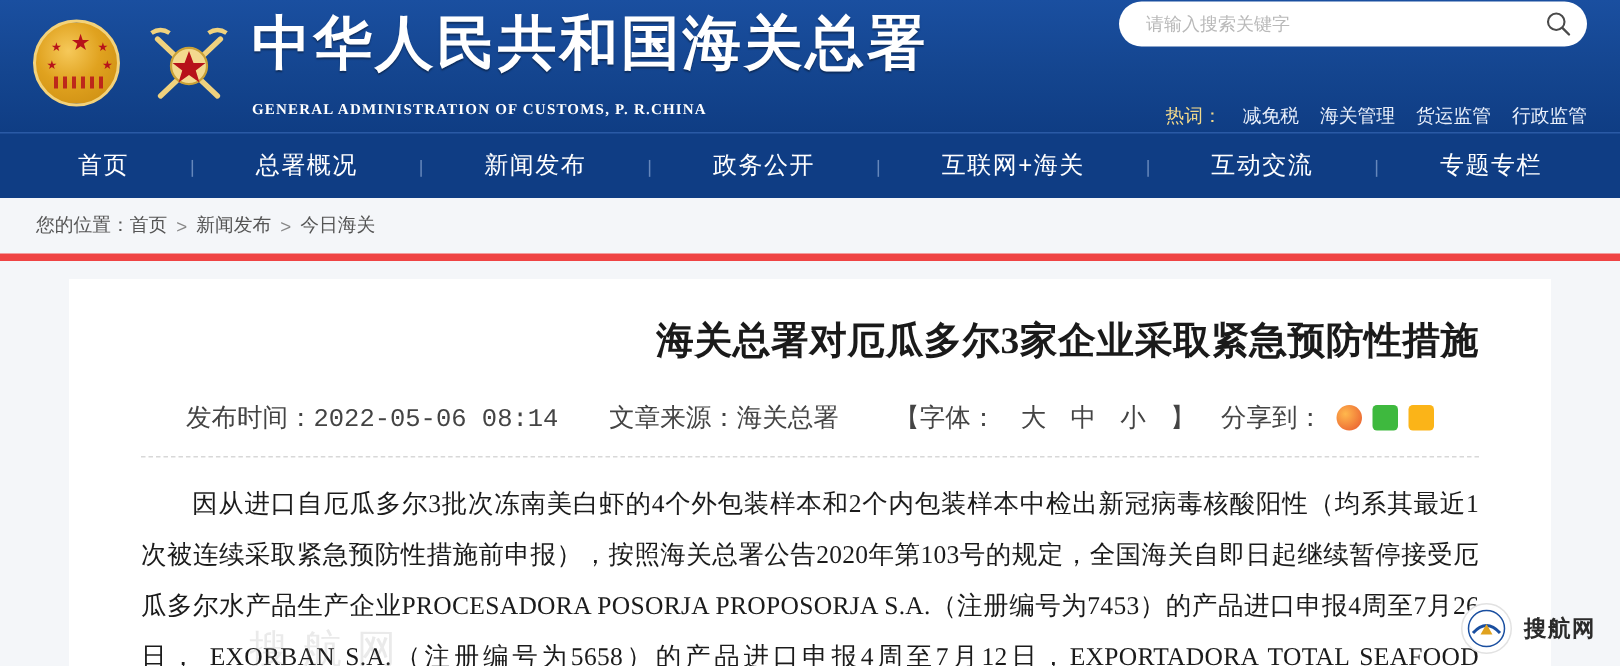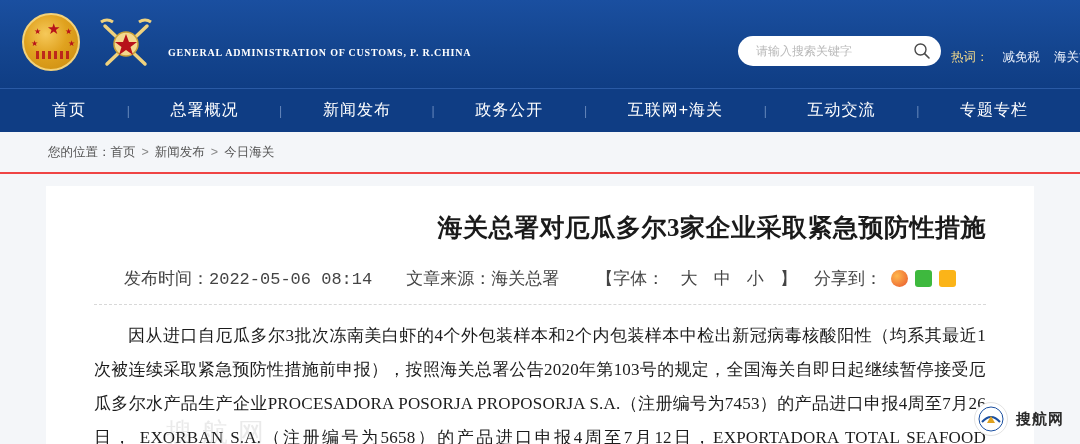--- a/index.html
+++ b/index.html
@@ -78,21 +78,21 @@
     font-weight: bold;
     font-size: 10px;
     letter-spacing: .8px;
     margin-top: 16px;
   }
 
   .header-right {
     margin-left: auto;
     width: 320px;
     display: flex;
-    flex-direction: row;
+    flex-direction: column;
     align-items: flex-end;
     gap: 10px;
     padding-bottom: 2px;
   }
   .search-box {
     width: 312px;
     height: 30px;
     background: #fff;
     border-radius: 15px;
     display: flex;
@@ -140,24 +140,24 @@
     font-family: "Liberation Sans", sans-serif;
   }
   .nav-sep { color: #9fb9e0; font-size: 12px; opacity: .6; }
 
   
   .breadcrumb {
     height: 42px;
     background: #f4f6f9;
     display: flex;
     align-items: center;
-    padding-left: 48px;
+    padding-left: 24px;
     font-size: 12.5px;
     color: #555;
-    border-bottom: 2px solid #ef4444;
+    border-bottom: 5px solid #ef4444;
   }
   .breadcrumb a { color: #555; text-decoration: none; }
   .breadcrumb .sep { margin: 0 6px; color: #888; }
 
   
   .page-body {
     background: #f4f6f9;
     height: 270px;
     padding: 12px 46px 0 46px;
   }
@@ -278,20 +278,21 @@
         <line x1="52" y1="12" x2="12" y2="50"></line>
       </g>
       <circle cx="31" cy="30" r="12" fill="#f4d98e" stroke="#c9a137" stroke-width="1.5"></circle>
       <path d="M31 20 L34 28 L42 28 L35.5 33 L38 41 L31 36 L24 41 L26.5 33 L20 28 L28 28 Z" fill="#b7121a"></path>
       <path d="M6 8 q6 -4 12 0" stroke="#f0d27e" stroke-width="3" fill="none"></path>
       <path d="M44 8 q6 -4 12 0" stroke="#f0d27e" stroke-width="3" fill="none"></path>
     </svg>
   </div>
 
   <div class="title-block">
+    <div class="title-cn">中华人民共和国海关总署</div>
     <div class="title-en">GENERAL ADMINISTRATION OF CUSTOMS, P. R.CHINA</div>
   </div>
 
   <div class="header-right">
     <div class="search-box">
       <input class="search-input" type="text" placeholder="请输入搜索关键字" style="">
       <span class="search-icon">
         <svg width="18" height="18" viewBox="0 0 18 18">
           <circle cx="7.5" cy="7.5" r="5.5" fill="none" stroke="#4a4a4a" stroke-width="1.4"></circle>
           <line x1="11.6" y1="11.6" x2="16" y2="16" stroke="#4a4a4a" stroke-width="1.6" stroke-linecap="round"></line>

